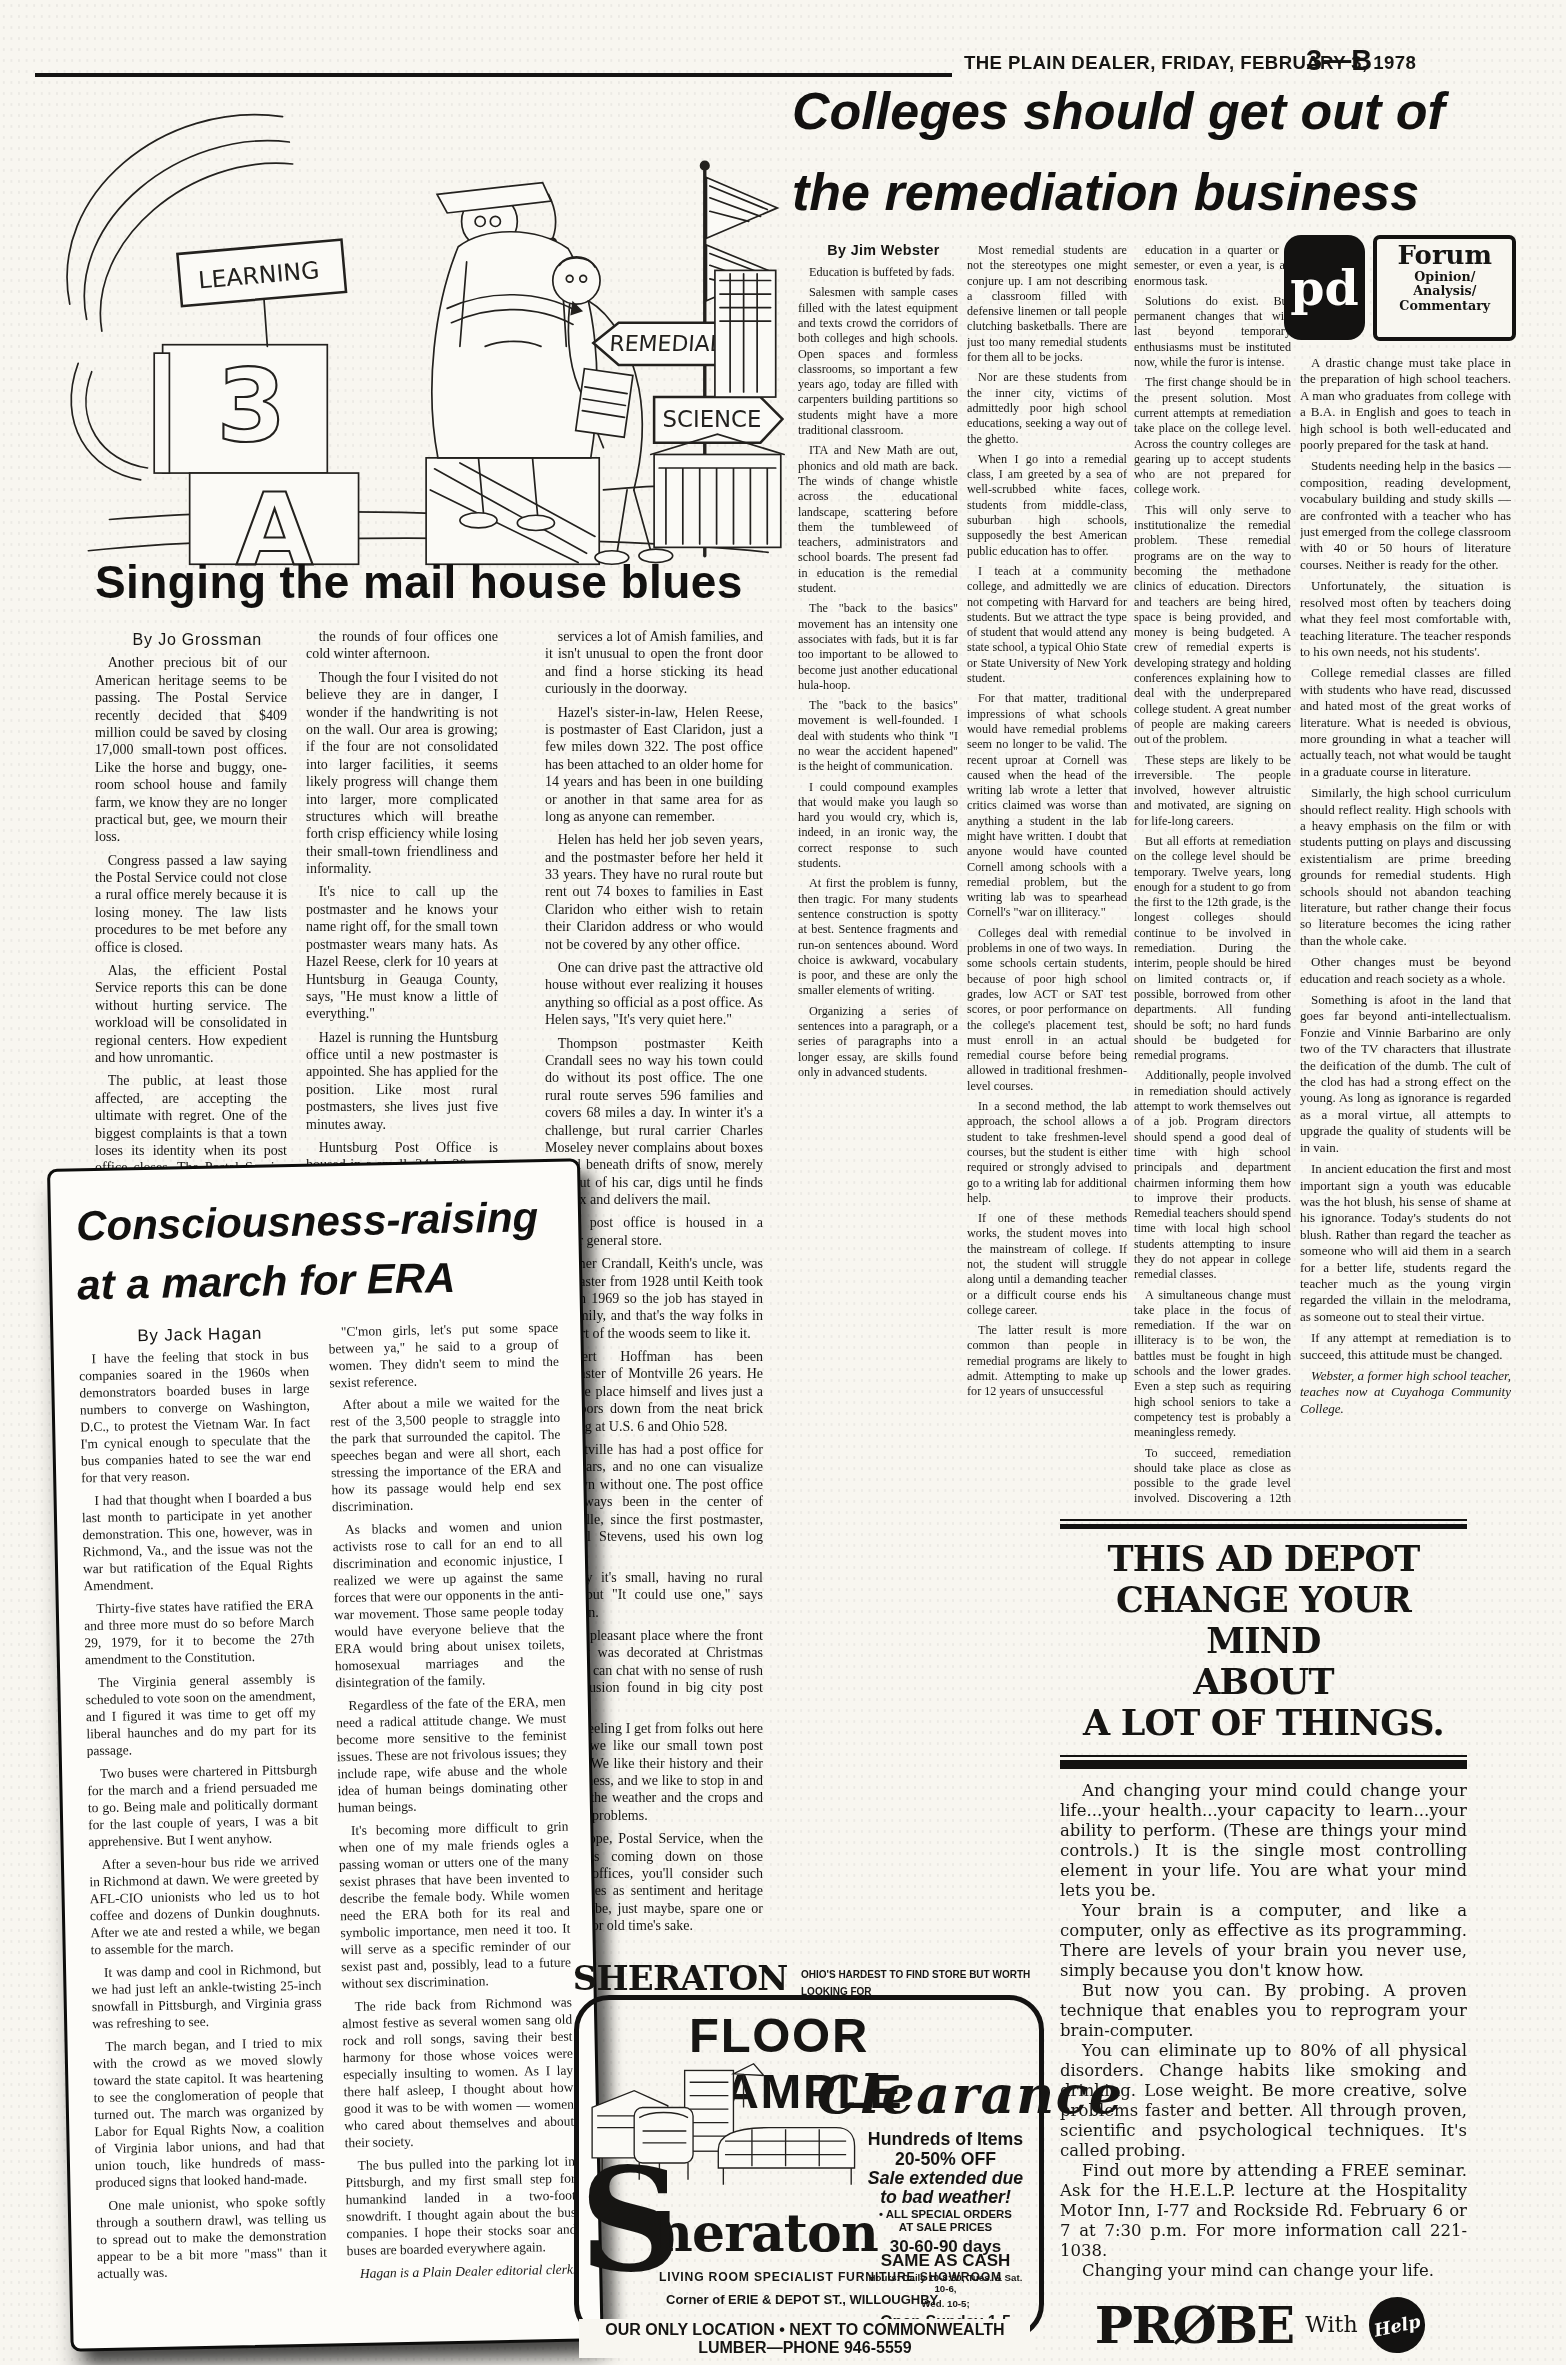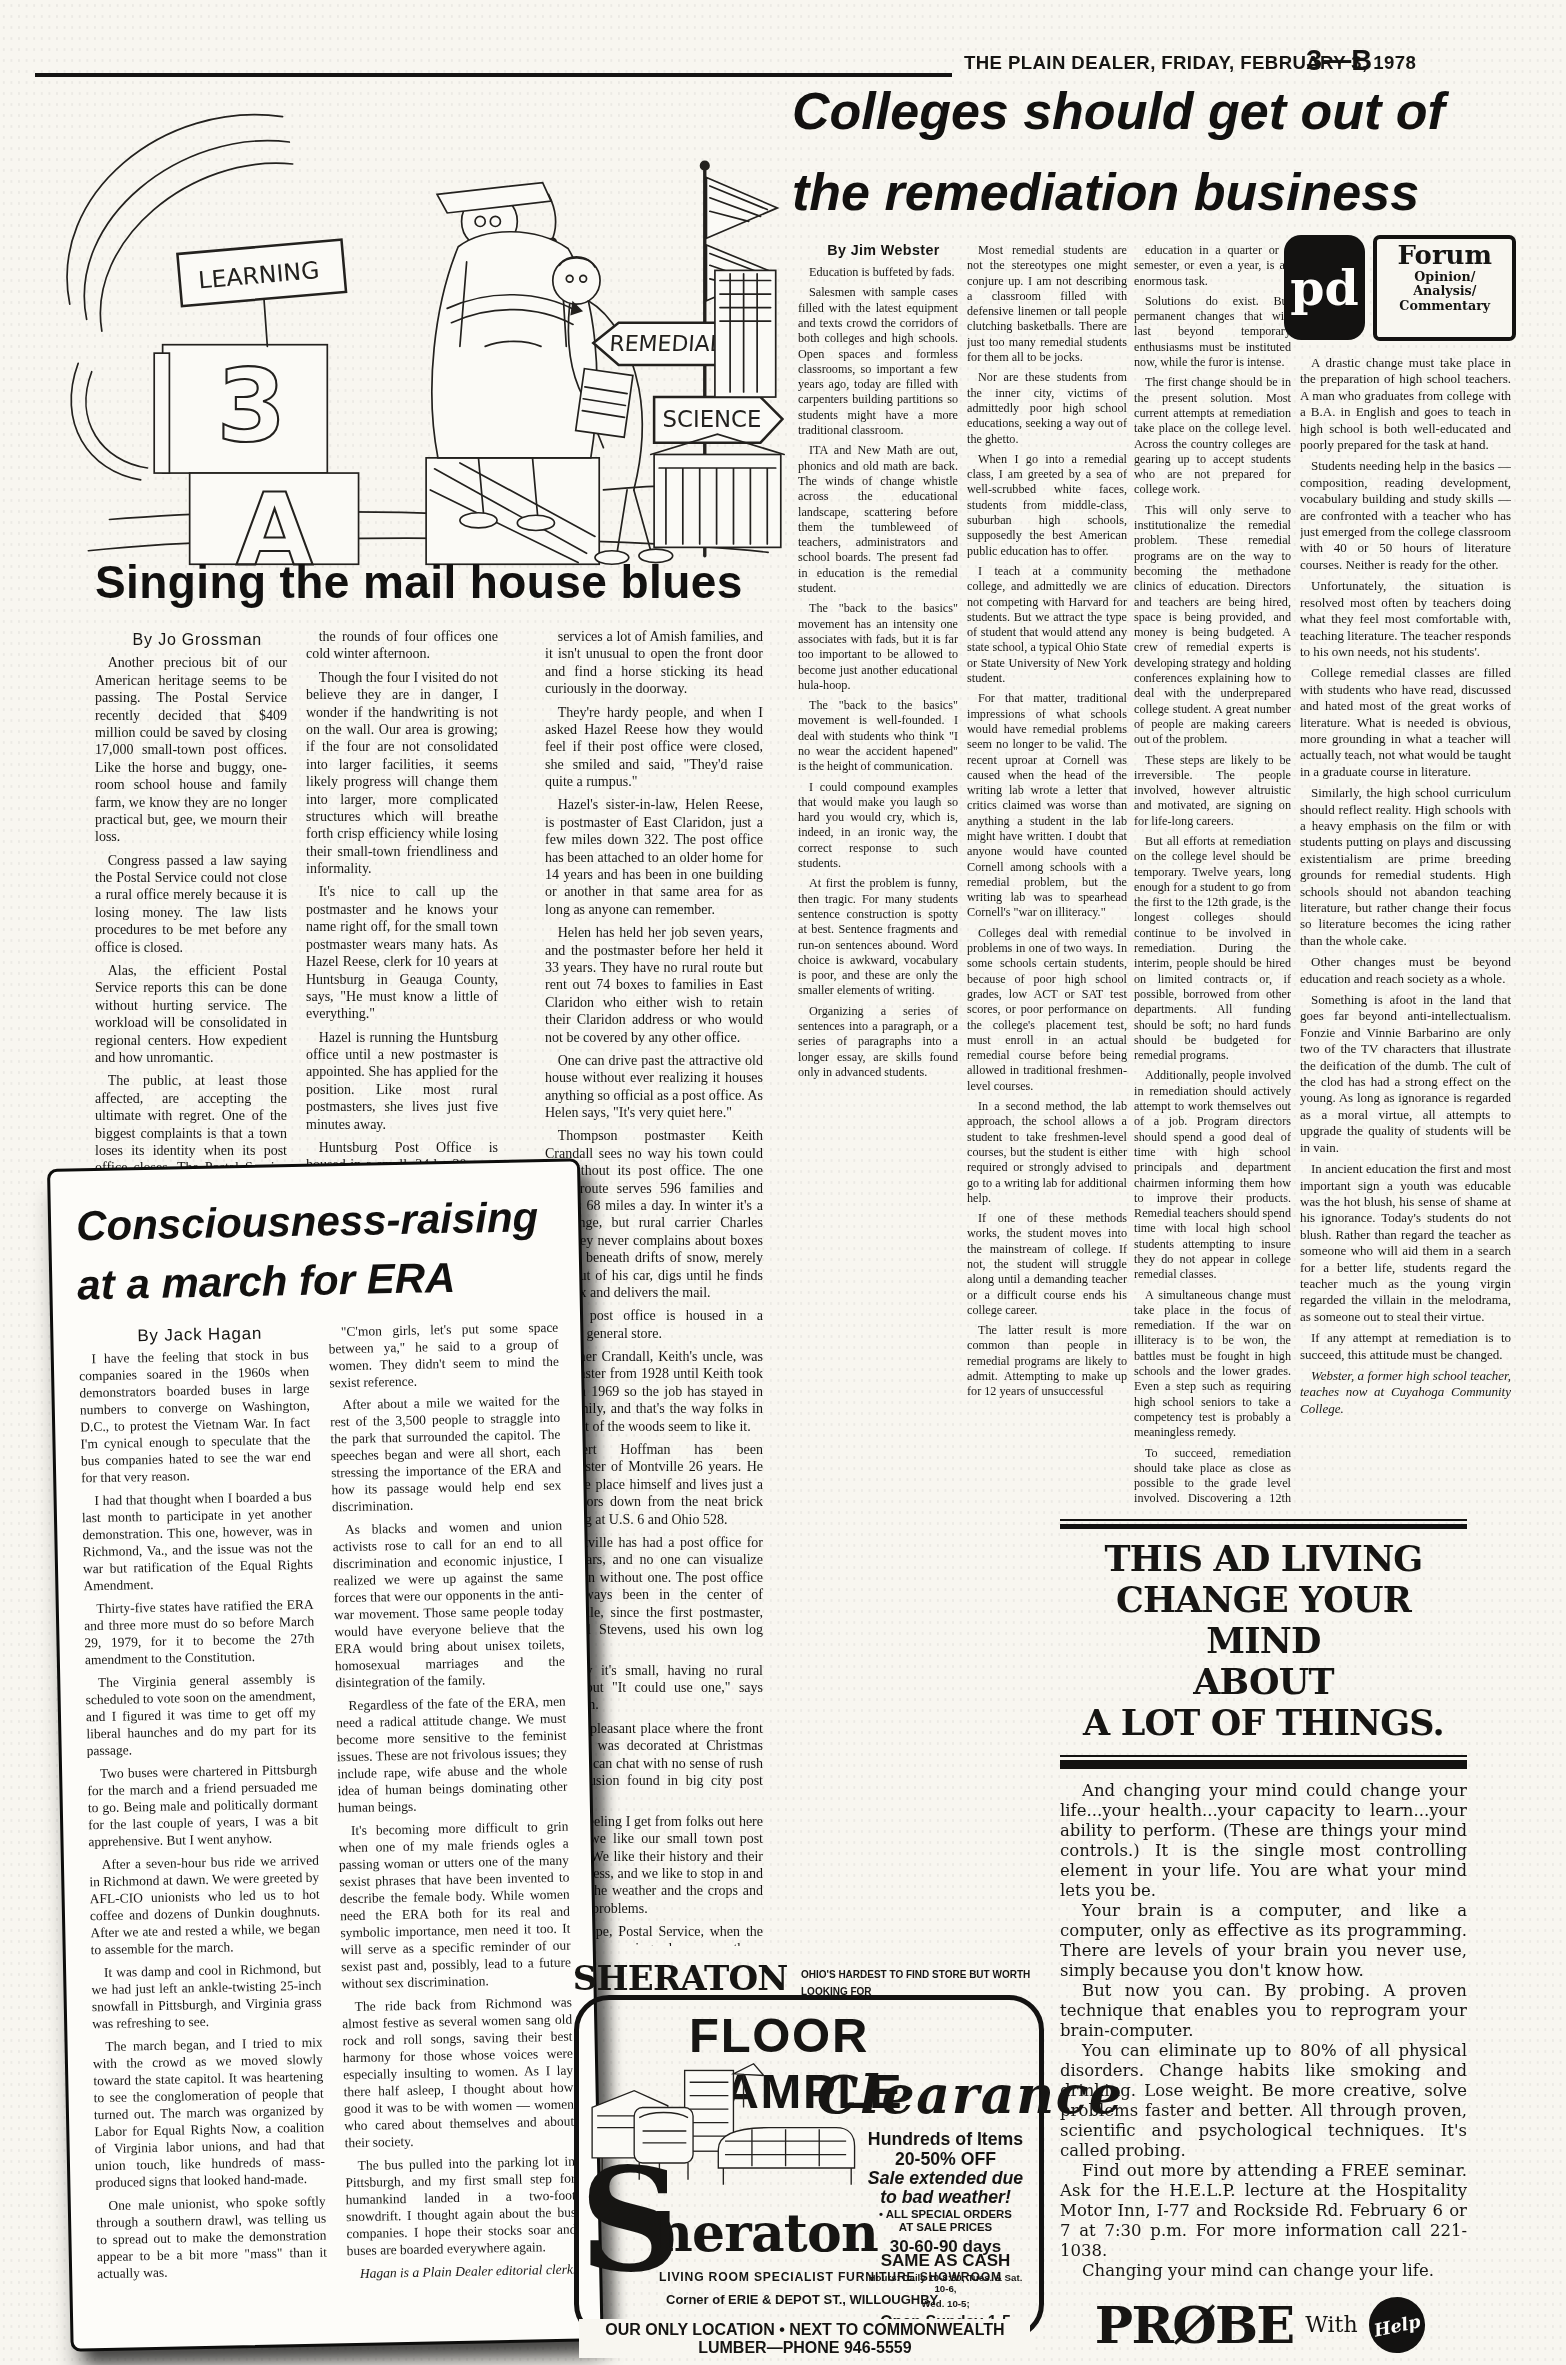--- a/index.html
+++ b/index.html
@@ -190,21 +190,20 @@
         <p>the rounds of four offices one cold winter afternoon.</p>
         <p>Though the four I visited do not believe they are in danger, I wonder if the handwriting is not on the wall. Our area is growing; if the four are not consolidated into larger facilities, it seems likely progress will change them into larger, more complicated structures which will breathe forth crisp efficiency while losing their small-town friendliness and informality.</p>
         <p>It's nice to call up the postmaster and he knows your name right off, for the small town postmaster wears many hats. As Hazel Reese, clerk for 10 years at Huntsburg in Geauga County, says, "He must know a little of everything."</p>
         <p>Hazel is running the Huntsburg office until a new postmaster is appointed. She has applied for the position. Like most rural postmasters, she lives just five minutes away.</p>
         <p>Huntsburg Post Office is housed in a small, 24 by 30, neat white building. Located at U.S. 322 and Ohio 528 just behind a large old house, it is barely noticeable.</p>
       </div>
   </div>
   <div class="abs col mailcol" style="left:545px;top:628px;width:218px;height:1318px;">
     <div>
         <p>services a lot of Amish families, and it isn't unusual to open the front door and find a horse sticking its head curiously in the doorway.</p>
-        <p>They're hardy people, and when I asked Hazel Reese how they would feel if their post office were closed, she smiled and said, "They'd raise quite a rumpus."</p>
         <p>Hazel's sister-in-law, Helen Reese, is postmaster of East Claridon, just a few miles down 322. The post office has been attached to an older home for 14 years and has been in one building or another in that same area for as long as anyone can remember.</p>
         <p>Helen has held her job seven years, and the postmaster before her held it 33 years. They have no rural route but rent out 74 boxes to families in East Claridon who either wish to retain their Claridon address or who would not be covered by any other office.</p>
         <p>One can drive past the attractive old house without ever realizing it houses anything so official as a post office. As Helen says, "It's very quiet here."</p>
         <p>Thompson postmaster Keith Crandall sees no way his town could do without its post office. The one rural route serves 596 families and covers 68 miles a day. In winter it's a challenge, but rural carrier Charles Moseley never complains about boxes buried beneath drifts of snow, merely gets out of his car, digs until he finds the box and delivers the mail.</p>
         <p>The post office is housed in a former general store.</p>
         <p>Homer Crandall, Keith's uncle, was postmaster from 1928 until Keith took over in 1969 so the job has stayed in the family, and that's the way folks in our part of the woods seem to like it.</p>
         <p>Hubert Hoffman has been postmaster of Montville 26 years. He runs the place himself and lives just a few doors down from the neat brick building at U.S. 6 and Ohio 528.</p>
         <p>Montville has had a post office for 150 years, and no one can visualize the town without one. The post office has always been in the center of Montville, since the first postmaster, Roswell Stevens, used his own log cabin.</p>
         <p>Today it's small, having no rural route, but "It could use one," says Hoffman.</p>
         <p>It's a pleasant place where the front window was decorated at Christmas and one can chat with no sense of rush or confusion found in big city post offices.</p>
@@ -315,21 +314,21 @@
           <p>Analysis/</p>
           <p>Commentary</p>
         </div>
     </div>
   </div>
 
   <div class="abs slab" id="probe">
     <div class="rule-thin"></div>
     <div class="rule-thick" style="height:5px;"></div>
     <div id="probe-hl">
-        <p>THIS AD LIVING</p>
+        <p>THIS AD DEPOT</p>
         <p>CHANGE YOUR MIND</p>
         <p>ABOUT</p>
         <p>A LOT OF THINGS.</p>
       </div>
     <div class="rule-thin"></div>
     <div class="rule-thick"></div>
     <div id="probe-body">
         <p>And changing your mind could change your life...your health...your capacity to learn...your ability to perform. (These are things your mind controls.) It is the single most controlling element in your life. You are what your mind lets you be.</p>
         <p>Your brain is a computer, and like a computer, only as effective as its programming. There are levels of your brain you never use, simply because you don't know how.</p>
         <p>But now you can. By probing. A proven technique that enables you to reprogram your brain-computer.</p>

